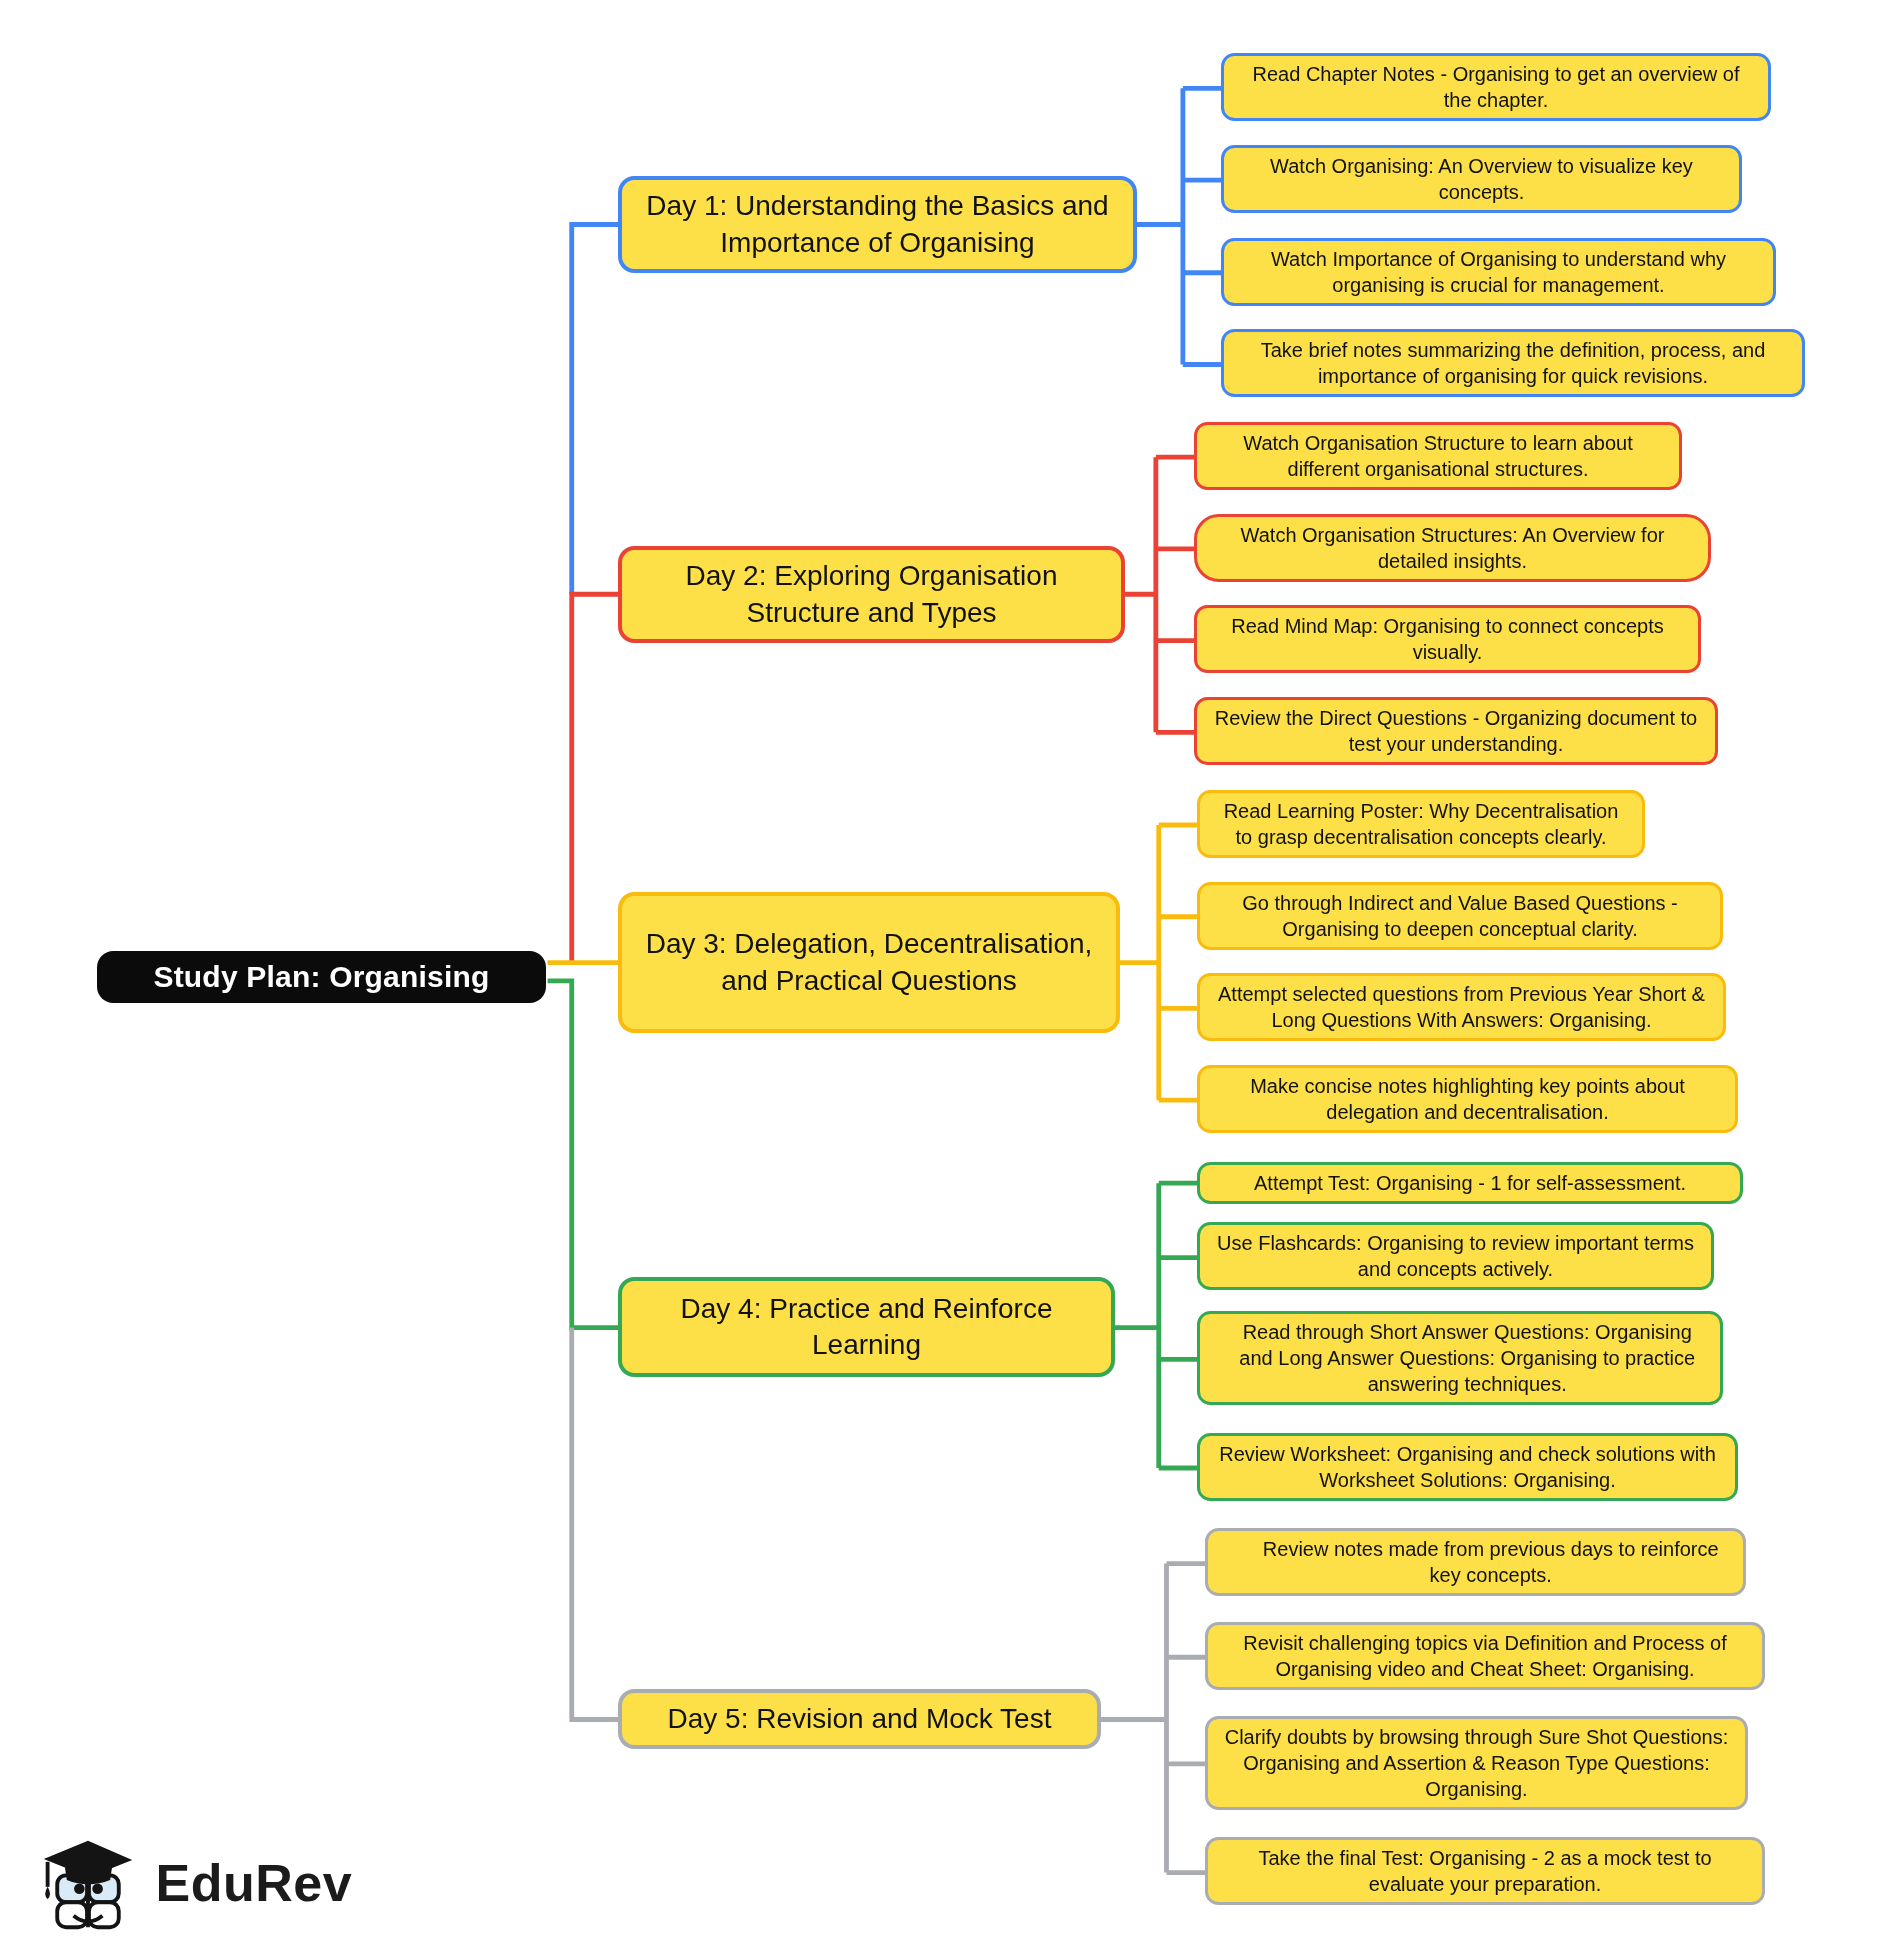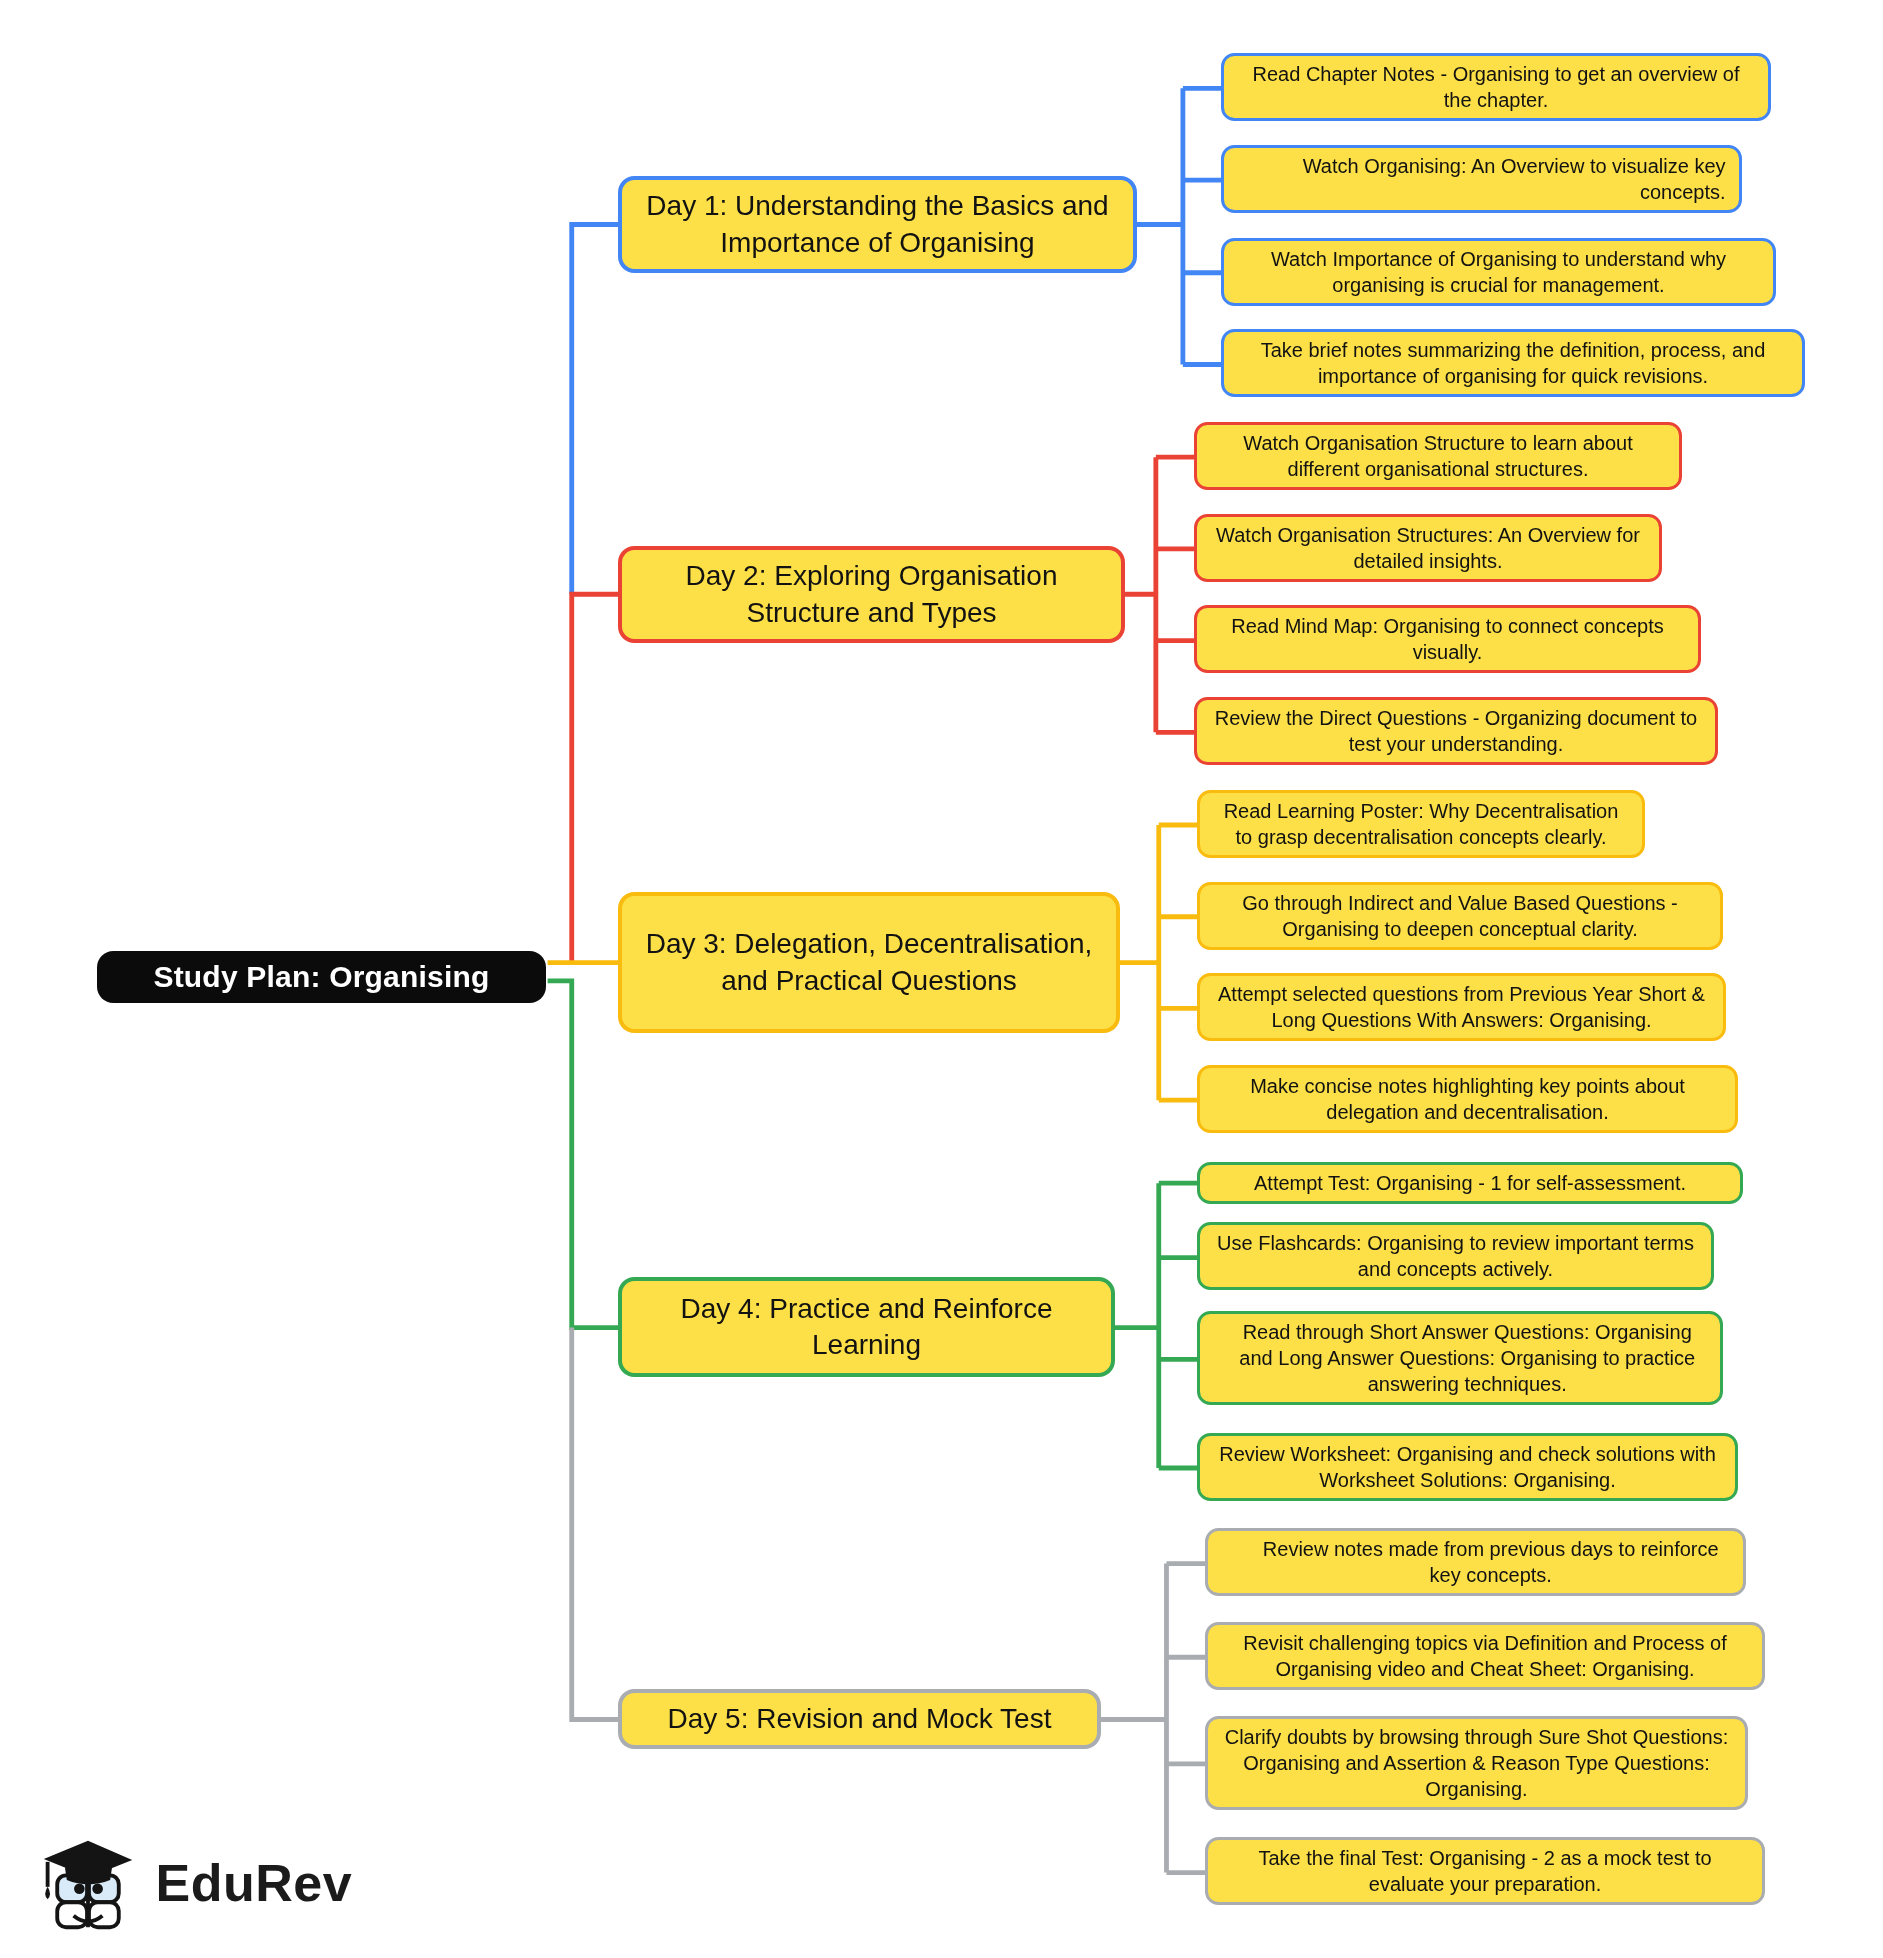--- a/index.html
+++ b/index.html
@@ -87,34 +87,34 @@
   <div class="node day" style="top: 1277px; width: 497px; min-height: 100px; border-color: rgb(52, 168, 83);">
     <span>Day 4: Practice and Reinforce Learning</span>
   </div>
   <div class="node day" style="top: 1689px; width: 483px; min-height: 56px; border-color: rgb(169, 172, 177);">
     <span>Day 5: Revision and Mock Test</span>
   </div>
 
   <div class="node item" style="top: 53px; left: 1221px; width: 550px; border-color: rgb(66, 133, 244);">
       <span>Read Chapter Notes - Organising to get an overview of the chapter.</span>
     </div>
-  <div class="node item" style="top: 145px; left: 1221px; width: 521px; border-color: rgb(66, 133, 244); text-align: right;">
+  <div class="node item" style="top: 145px; left: 1221px; width: 521px; border-color: rgb(66, 133, 244);">
       <span>Watch Organising: An Overview to visualize key concepts.</span>
     </div>
   <div class="node item" style="top: 238px; left: 1221px; width: 555px; border-color: rgb(66, 133, 244);">
       <span>Watch Importance of Organising to understand why organising is crucial for management.</span>
     </div>
   <div class="node item" style="top: 329px; left: 1221px; width: 584px; border-color: rgb(66, 133, 244);">
       <span>Take brief notes summarizing the definition, process, and importance of organising for quick revisions.</span>
     </div>
 
   <div class="node item" style="top: 422px; left: 1194px; width: 488px; border-color: rgb(234, 67, 53);">
       <span>Watch Organisation Structure to learn about different organisational structures.</span>
     </div>
-  <div class="node item" style="top: 514px; left: 1194px; width: 468px; border-color: rgb(234, 67, 53);">
+  <div class="node item" style="top: 514px; left: 1194px; width: 517px; border-color: rgb(234, 67, 53); border-radius: 25px;">
       <span>Watch Organisation Structures: An Overview for detailed insights.</span>
     </div>
   <div class="node item" style="top: 605px; left: 1194px; width: 507px; border-color: rgb(234, 67, 53);">
       <span>Read Mind Map: Organising to connect concepts visually.</span>
     </div>
   <div class="node item" style="top: 697px; left: 1194px; width: 524px; border-color: rgb(234, 67, 53);">
       <span>Review the Direct Questions - Organizing document to test your understanding.</span>
     </div>
 
   <div class="node item" style="top: 790px; left: 1197px; width: 448px; border-color: rgb(249, 187, 14);">

